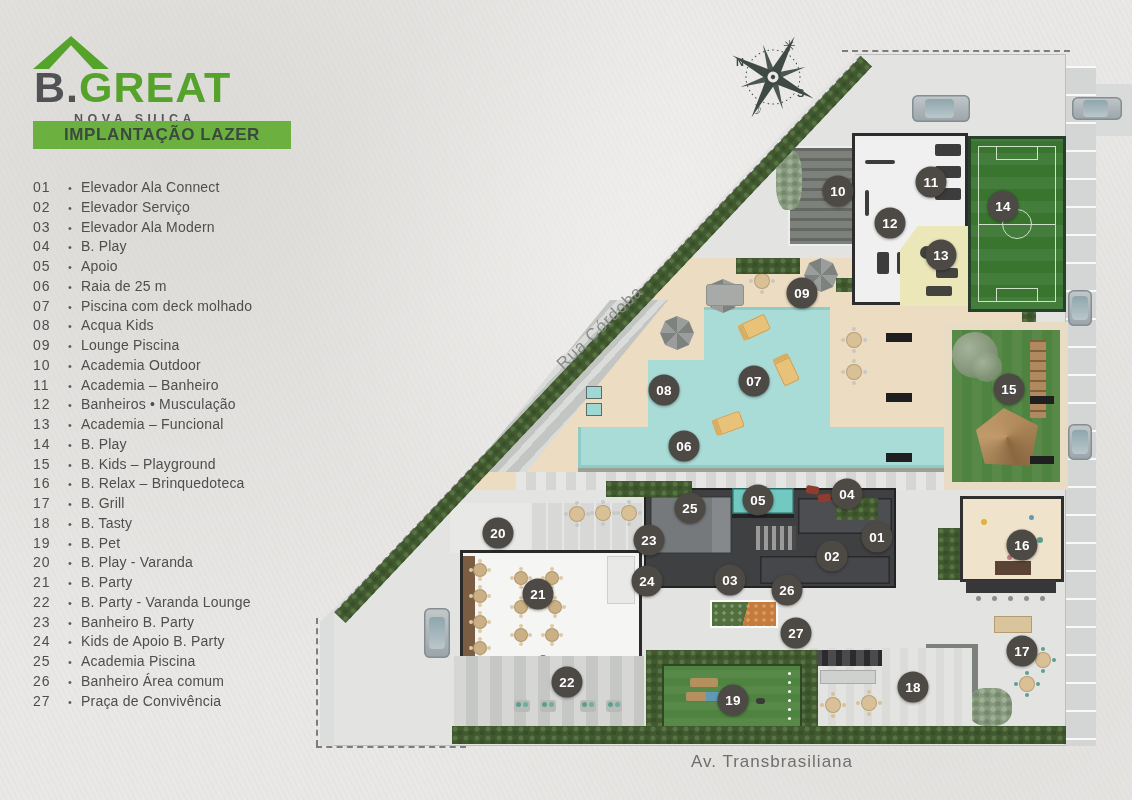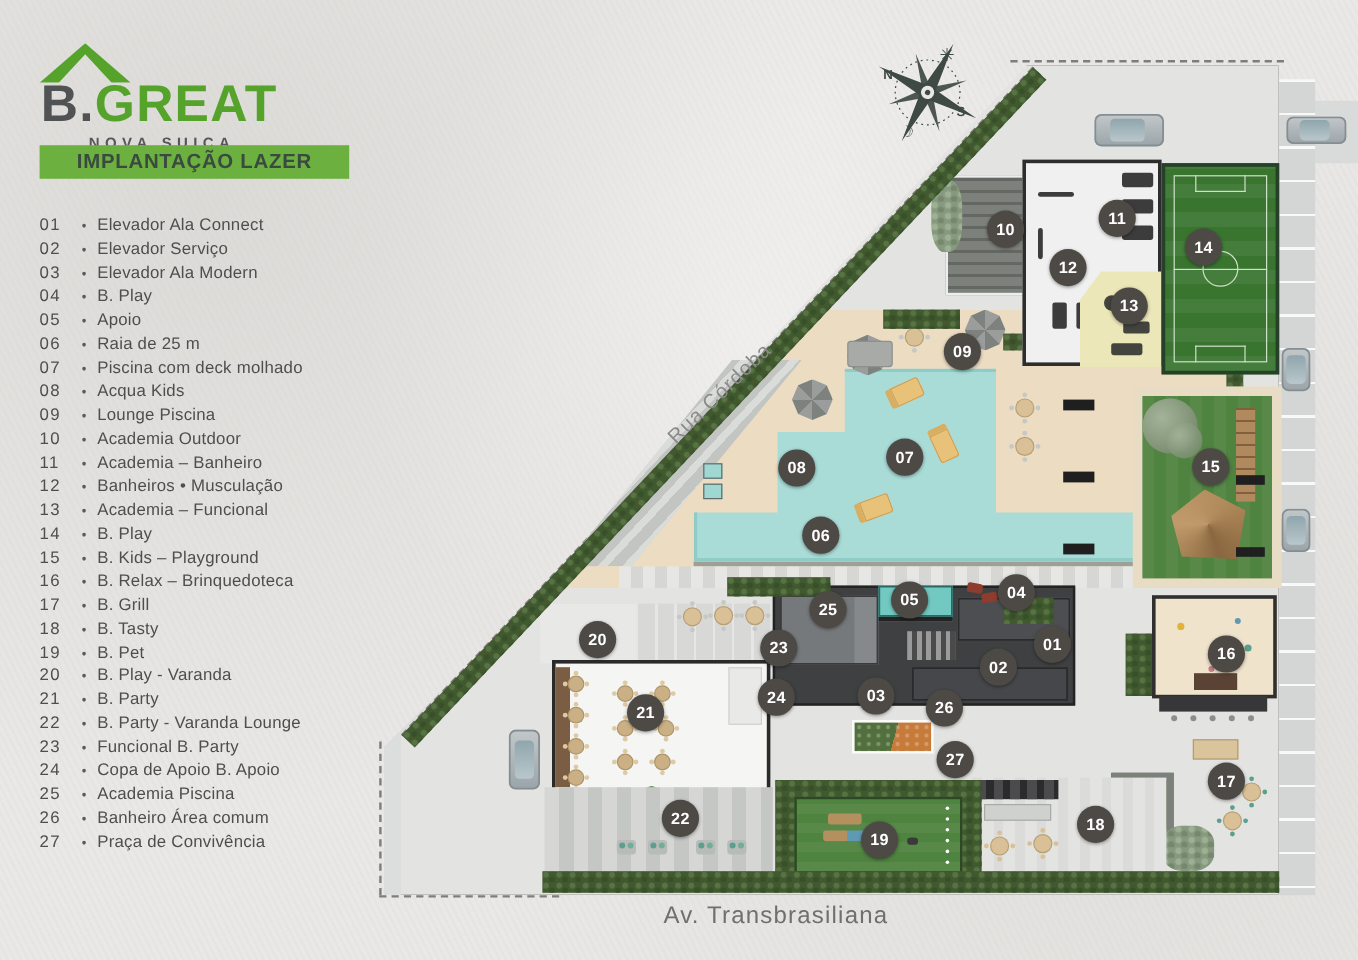--- a/index.html
+++ b/index.html
@@ -198,21 +198,21 @@
   #planter27{left:710px;top:600px;width:68px;height:28px;border:2px solid #fbfbf9;
     background:linear-gradient(105deg,#51703d 0 52%,#c77b3a 52%);
     background-blend-mode:normal}
   #planter27::before{content:"";position:absolute;inset:0;
     background-image:radial-gradient(circle at 4px 4px,rgba(255,255,255,.25) 1.5px,transparent 2px);background-size:8px 7px}
   .wallbar{background:#1f1f1f}
 
   
   .street{color:#8a8a8a;font-size:17px;letter-spacing:1px}
   #rua{left:520px;top:318px;width:160px;text-align:center;transform:rotate(-44deg)}
-  #avenida{left:553px;top:752px;width:300px;text-align:left;color:#6f6f6f;font-size:20px}
+  #avenida{left:553px;top:752px;width:300px;text-align:right;color:#6f6f6f;font-size:17px}
   .marker{position:absolute;width:31px;height:31px;border-radius:50%;background:var(--marker-bg);
     color:var(--marker-text);display:flex;align-items:center;justify-content:center;
     font-size:13.5px;font-weight:600;letter-spacing:.3px;transform:translate(-50%,-50%);
     box-shadow:0 1px 3px rgba(0,0,0,.4)}
   .compass{left:723px;top:27px;width:100px;height:100px}
 </style>
 </head>
 <body>
 
 <div class="abs plan">
@@ -555,27 +555,27 @@
 
   <li>
     <span class="num">22</span>
     <span class="blt">•</span>
     <span class="lbl">B. Party - Varanda Lounge</span>
   </li>
 
   <li>
     <span class="num">23</span>
     <span class="blt">•</span>
-    <span class="lbl">Funcional B. Party</span>
+    <span class="lbl">Banheiro B. Party</span>
   </li>
 
   <li>
     <span class="num">24</span>
     <span class="blt">•</span>
-    <span class="lbl">Copa de Apoio B. Apoio</span>
+    <span class="lbl">Kids de Apoio B. Party</span>
   </li>
 
   <li>
     <span class="num">25</span>
     <span class="blt">•</span>
     <span class="lbl">Academia Piscina</span>
   </li>
 
   <li>
     <span class="num">26</span>

